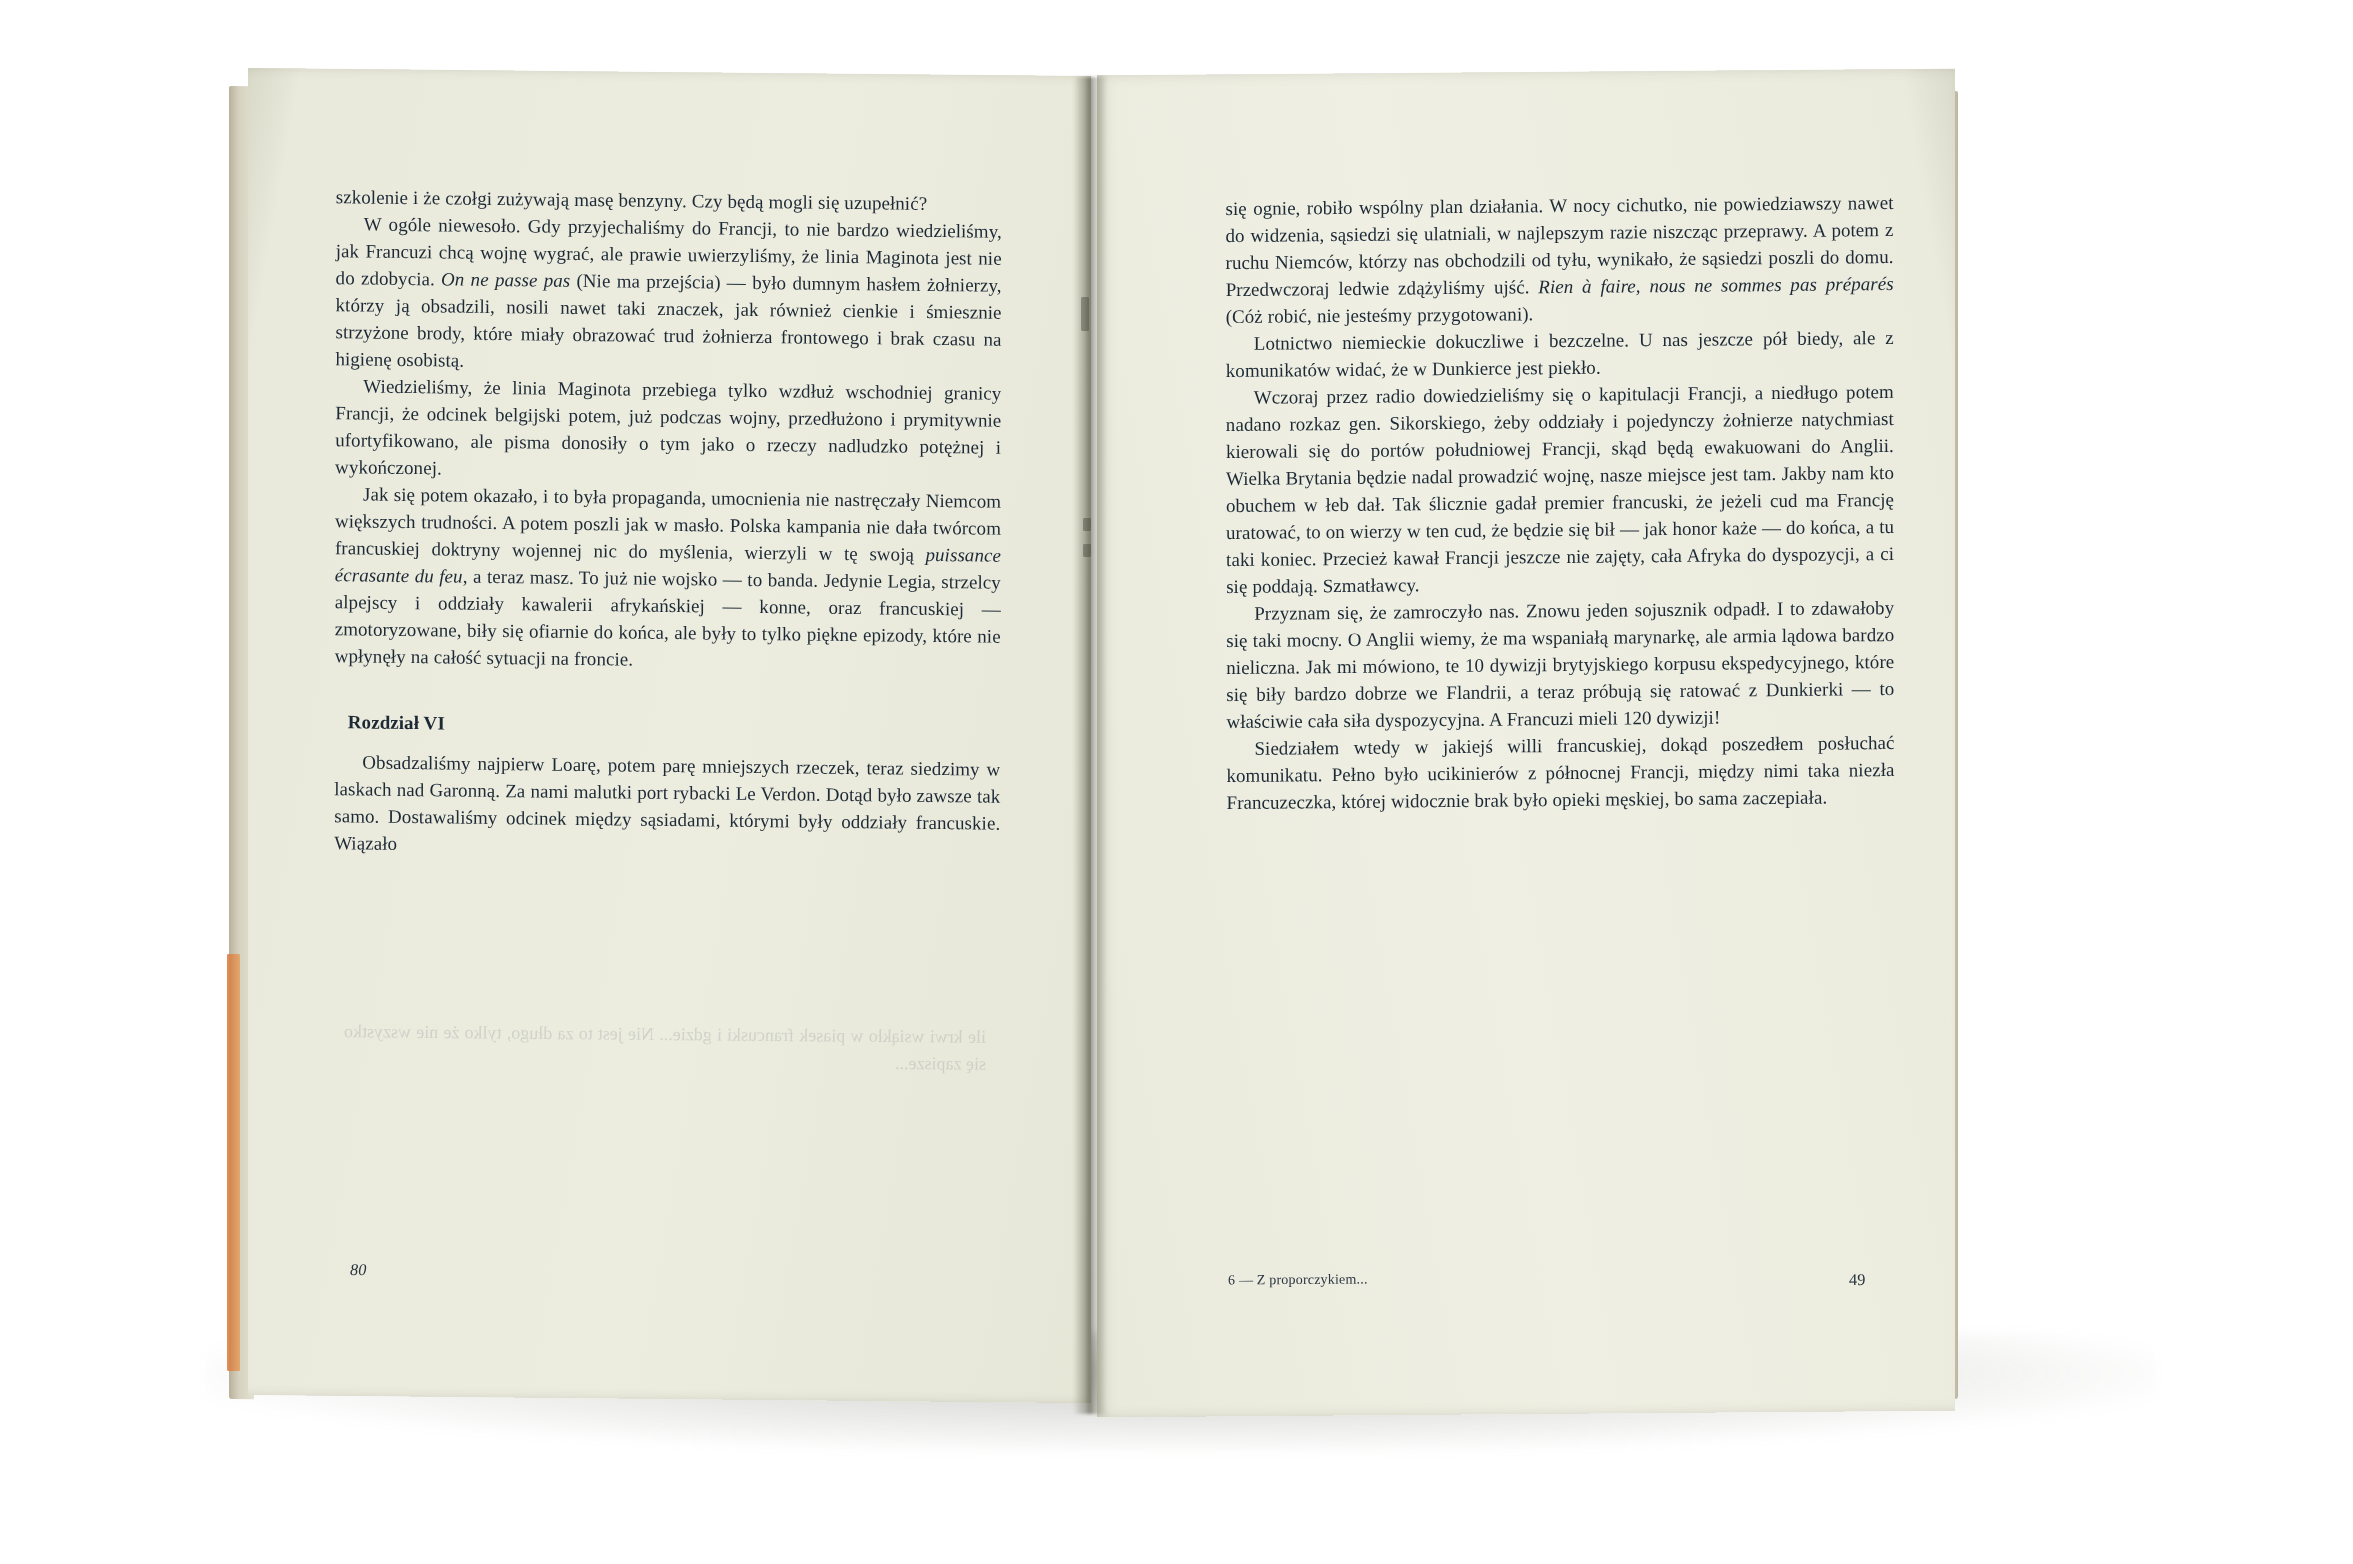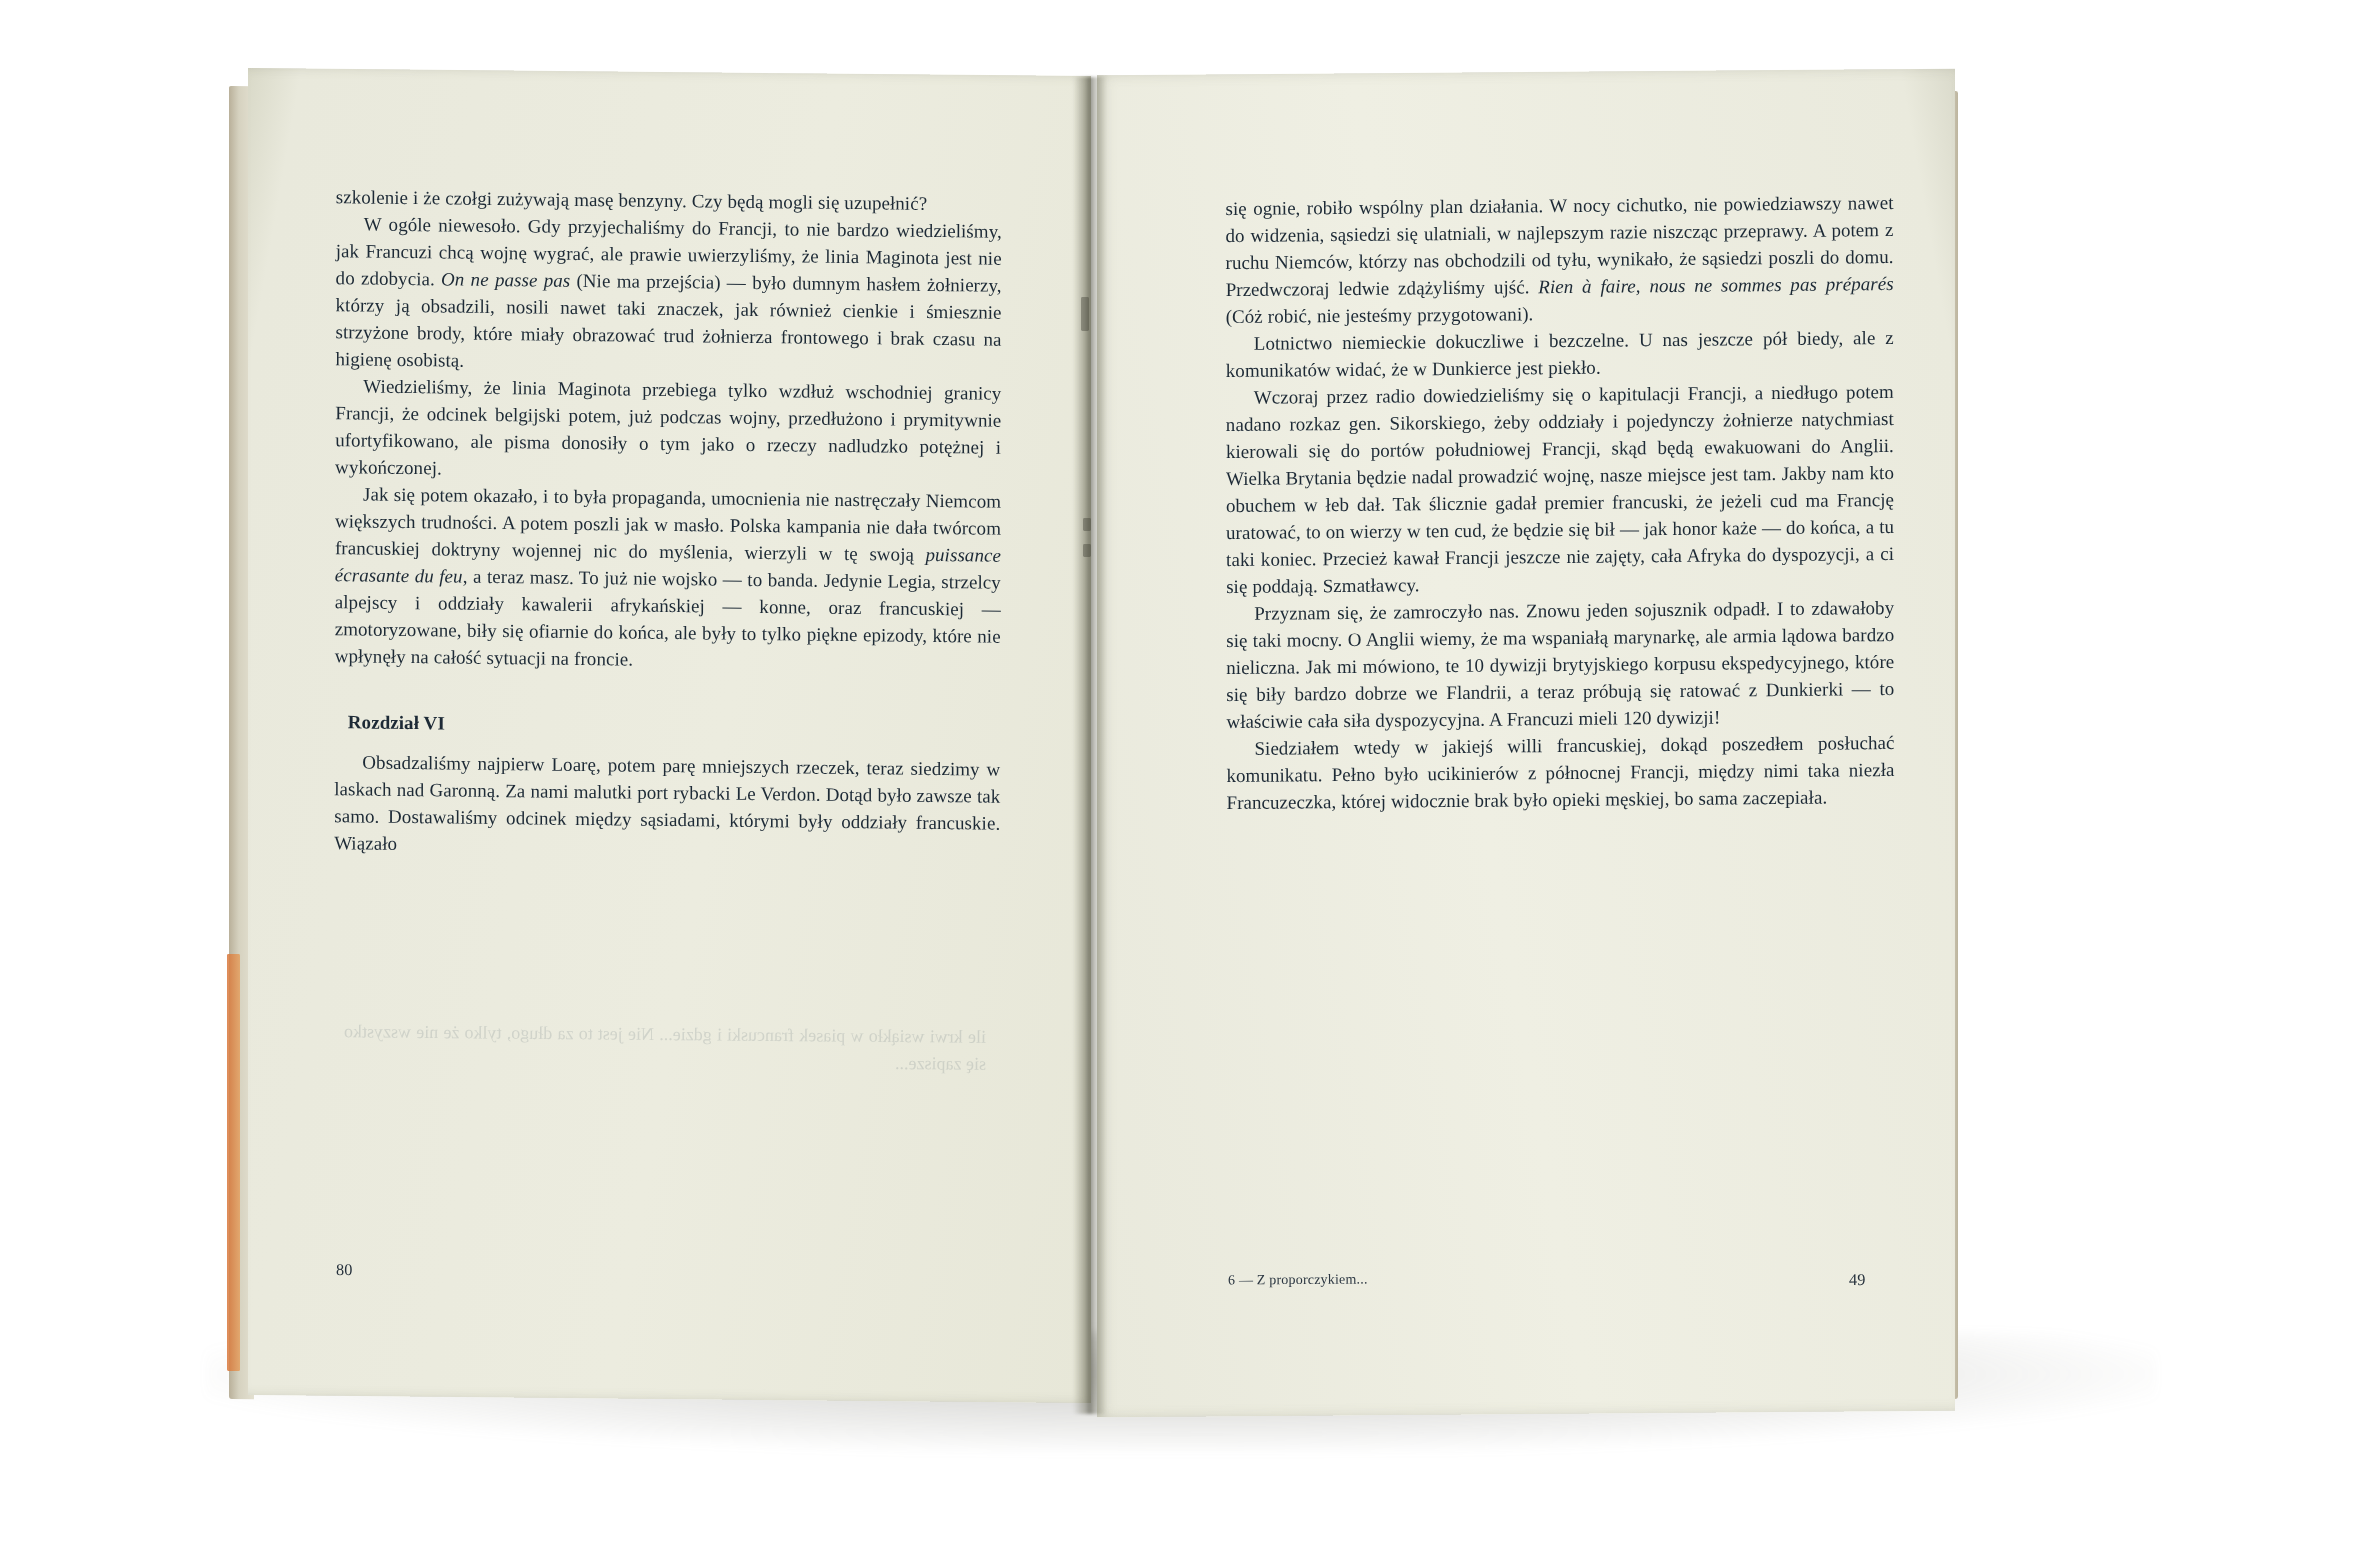--- a/index.html
+++ b/index.html
@@ -156,23 +156,24 @@
     pointer-events: none;
   }
 
   
   .folio {
     position: absolute;
     font-size: 16.3px;
     color: #26313c;
   }
   #folio-left {
-    left: 111px;
+    left: 125px;
     top: 1188px;
     transform: skewY(0.5deg);
+    font-style: italic;
   }
   #folio-right {
     left: 1624px;
     top: 1198px;
     transform: skewY(-0.42deg);
   }
   #running-foot {
     position: absolute;
     left: 1003px;
     top: 1200px;

